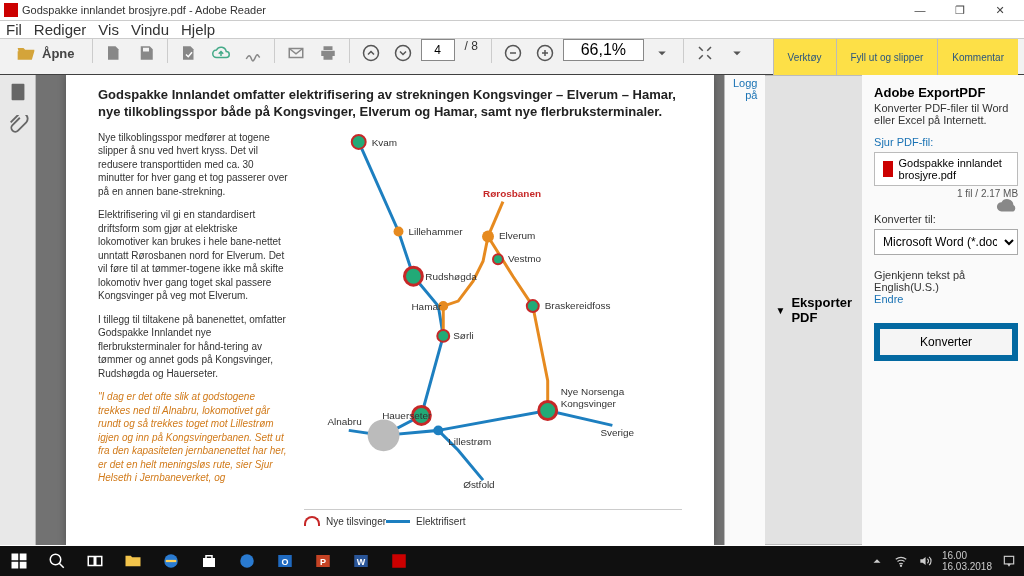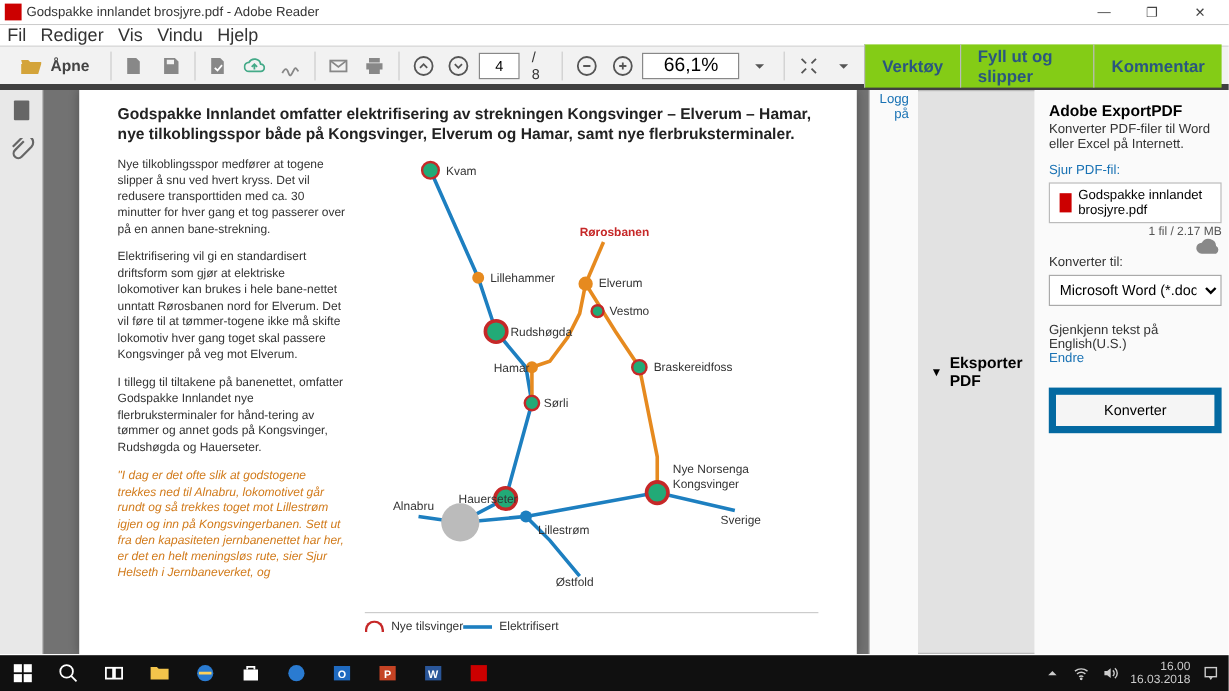--- a/index.html
+++ b/index.html
@@ -9,31 +9,31 @@
 .titlebar { height: 21px; background: #fff; border-bottom: 1px solid #ccc; display: flex; align-items: center; padding: 0 4px; font-size: 11px; }
 .titlebar .app-icon { width: 14px; height: 14px; background: #c00; margin-right: 4px; }
 .titlebar .title { flex: 1; color: #333; }
 .titlebar .wbtn { width: 40px; text-align: center; font-size: 11px; cursor: default; color: #444; }
 
 
 .menubar { height: 18px; background: #fff; display: flex; align-items: center; padding: 2px 6px; font-size: 15px; color: #333; border-bottom: 1px solid #ccc; }
 .menubar span { margin-right: 12px; cursor: default; }
 
 
-.toolbar { height: 36px; background: #f2f2f2; border-bottom: 5px solid #404040; display: flex; align-items: center; padding: 0 6px; gap: 4px; }
+.toolbar { height: 36px; background: #f2f2f2; border-bottom: 1px solid #404040; display: flex; align-items: flex-start; padding: 0 6px; gap: 4px; }
 .tbtn { width: 28px; height: 28px; border: 1px solid transparent; border-radius: 2px; display: flex; align-items: center; justify-content: center; background: transparent; cursor: default; }
 .tbtn svg { width: 18px; height: 18px; }
 .tsep { width: 1px; height: 24px; background: #ccc; margin: 0 3px; }
 .open-btn { display: flex; align-items: center; height: 28px; padding: 0 10px; font-size: 13px; font-weight: 600; color: #444; cursor: default; }
 .open-btn svg { width: 20px; height: 20px; margin-right: 6px; }
 .page-input { width: 34px; height: 22px; text-align: center; font-size: 12px; border: 1px solid #888; background: #fff; }
 .page-total { font-size: 12px; color: #333; margin: 0 6px; }
 .zoom-input { width: 81px; height: 22px; text-align: center; font-size: 16px; border: 1px solid #888; background: #fff; }
 .right-tools { margin-left: auto; display: flex; align-items: center; gap: 0; }
-.right-tools .rbtn { height: 36px; padding: 0 14px; font-size: 14px; font-weight: 700; color: #2a567f; border-left: 1px solid #bbb; display: flex; align-items: center; cursor: default; background: #84cc16; }
+.right-tools .rbtn { height: 36px; padding: 0 14px; font-size: 10px; font-weight: 400; color: #2a567f; border-left: 1px solid #bbb; display: flex; align-items: center; cursor: default; background: #fde047; }
 
 
 .main { display: flex; height: calc(576px - 22px - 18px - 36px - 30px); }
 
 .leftbar { width: 36px; background: #e8e8e8; border-right: 1px solid #bbb; padding-top: 6px; display: flex; flex-direction: column; align-items: center; gap: 12px; }
 .leftbar .licon { width: 22px; height: 22px; color: #666; }
 
 .docview { flex: 1; background: #727272; position: relative; overflow: hidden; }
 .page { position: absolute; top: 0; left: 30px; right: 10px; bottom: 0; background: #fff; box-shadow: 0 0 8px rgba(0,0,0,.3); padding: 12px 32px; }
 .page h3 { font-size: 13px; font-weight: 700; color: #222; line-height: 1.3; margin-bottom: 10px; }
@@ -67,21 +67,21 @@
 .rp-body .ocr a { color: #1972b4; text-decoration: none; }
 .rp-body .convert-btn { display: block; margin: 18px auto 0; padding: 6px 40px; border: 6px solid #0369a1; background: #f5f5f5; font-size: 12px; cursor: default; }
 .rp-cloud { position: absolute; right: 12px; top: 122px; width: 22px; height: 16px; }
 .rp-cloud svg { width: 22px; height: 16px; fill: #888; }
 
 
 .taskbar { position: absolute; left: 0; right: 0; bottom: 0; height: 30px; background: #101010; display: flex; align-items: center; padding: 0 0; }
 .taskbar .tb { width: 38px; height: 30px; display: flex; align-items: center; justify-content: center; }
 .taskbar .tb svg { width: 18px; height: 18px; }
 .taskbar .tray { margin-left: auto; display: flex; align-items: center; color: #ccc; font-size: 10px; gap: 10px; padding-right: 8px; }
-.taskbar .tray .clock { text-align: right; line-height: 1.1; }
+.taskbar .tray .clock { text-align: left; line-height: 1.1; }
 .taskbar .tray .ticon { width: 14px; height: 14px; }
 </style>
 </head>
 <body>
 
 <div class="titlebar">
   <div class="app-icon"></div>
   <div class="title">Godspakke innlandet brosjyre.pdf - Adobe Reader</div>
   <div class="wbtn">—</div>
   <div class="wbtn">❐</div>

